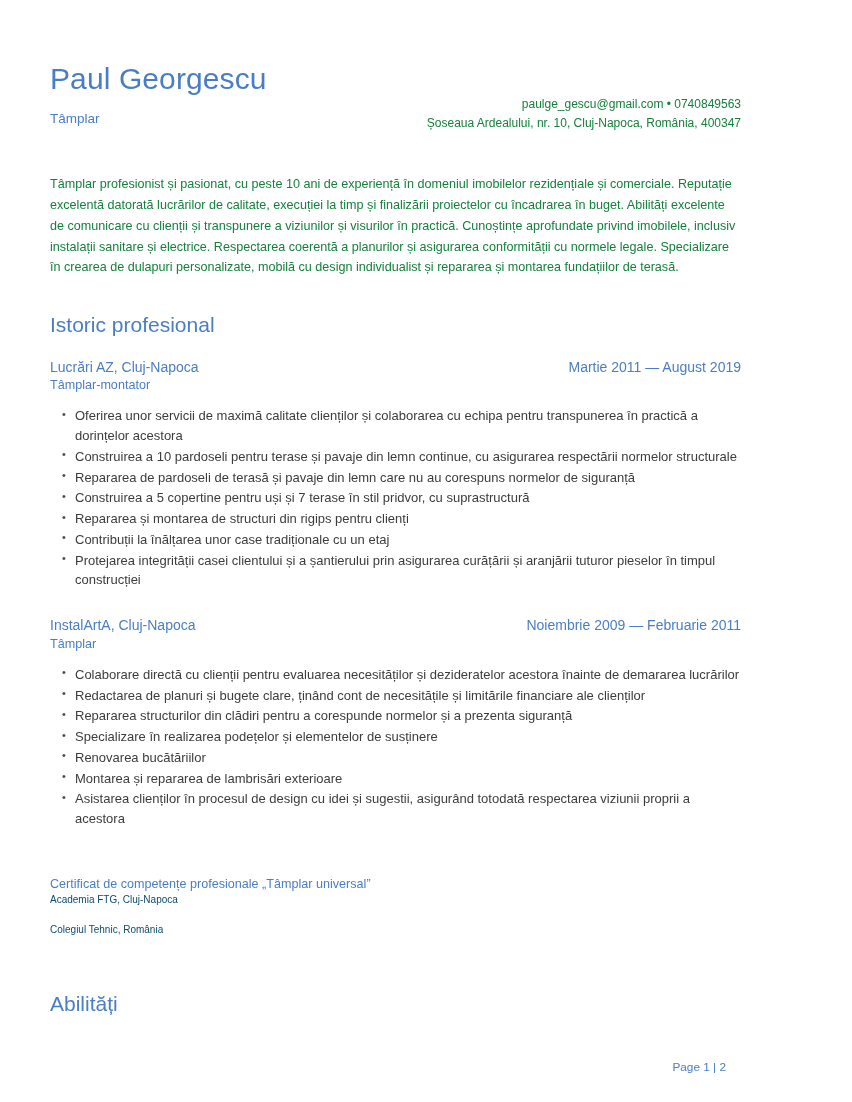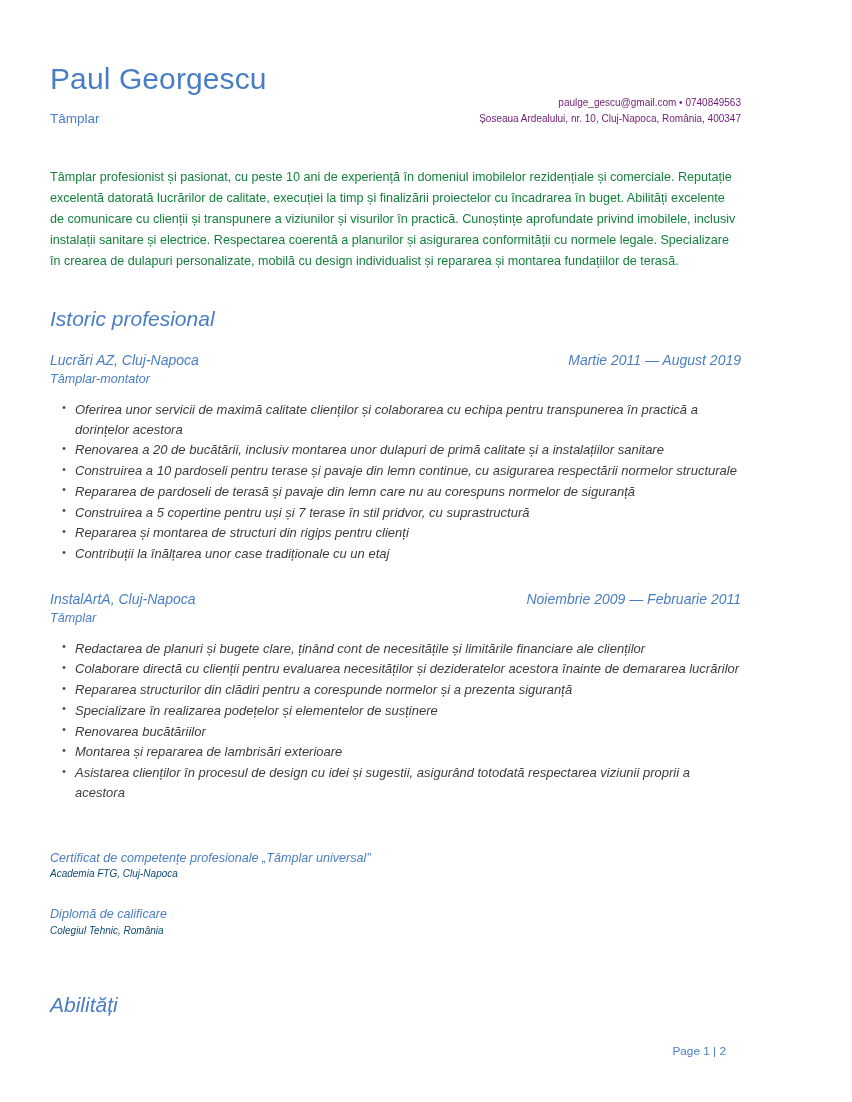--- a/index.html
+++ b/index.html
@@ -41,38 +41,38 @@
   .job-title {
     color: #4a7ec4;
     font-size: 13.5px;
     font-weight: 400;
     margin-top: 14px;
     line-height: 1.2;
   }
   .contact {
     flex: 0 0 auto;
     text-align: right;
-    color: #701a75;
-    font-size: 10px;
+    color: #15803d;
+    font-size: 12px;
     line-height: 1.62;
     padding-top: 33px;
   }
   .contact div { white-space: nowrap; }
 
   
   .summary {
     margin-top: 40px;
     font-size: 12.6px;
     line-height: 1.66;
     color: #15803d;
     text-align: left;
   }
 
   
-  .section { margin-top: 34px; font-style: italic; }
+  .section { margin-top: 34px; }
   .section-title {
     color: #4a7ec4;
     font-size: 21px;
     font-weight: 400;
     line-height: 1.2;
     margin: 0 0 20px 0;
   }
 
   
   .job { margin-bottom: 4px; }
@@ -130,21 +130,21 @@
   .edu-school {
     color: #0c4a6e;
     font-size: 10px;
     line-height: 1.45;
   }
 
   
   .footer {
     position: absolute;
     right: 50px;
-    bottom: 44px;
+    bottom: 28px;
     color: #4a7ec4;
     font-size: 11.8px;
   }
 
   .edu-section { margin-top: 46px; }
   .skills-section { margin-top: 54px; }
 </style>
 </head>
 <body>
 
@@ -167,56 +167,55 @@
     <h2 class="section-title">Istoric profesional</h2>
 
     <div class="job">
       <div class="job-head">
         <div class="job-employer">Lucrări AZ, Cluj-Napoca</div>
         <div class="job-dates">Martie 2011 — August 2019</div>
       </div>
       <div class="job-role">Tâmplar-montator</div>
       <ul class="bullets">
         <li>Oferirea unor servicii de maximă calitate clienților și colaborarea cu echipa pentru transpunerea în practică a dorințelor acestora</li>
-        <li>Renovarea a 20 de bucătării, inclusiv montarea unor dulapuri de primă calitate și a instalațiilor sanitare</li>
         <li>Construirea a 10 pardoseli pentru terase și pavaje din lemn continue, cu asigurarea respectării normelor structurale</li>
         <li>Repararea de pardoseli de terasă și pavaje din lemn care nu au corespuns normelor de siguranță</li>
         <li>Construirea a 5 copertine pentru uși și 7 terase în stil pridvor, cu suprastructură</li>
         <li>Repararea și montarea de structuri din rigips pentru clienți</li>
         <li>Contribuții la înălțarea unor case tradiționale cu un etaj</li>
+        <li>Protejarea integrității casei clientului și a șantierului prin asigurarea curățării și aranjării tuturor pieselor în timpul construcției</li>
       </ul>
     </div>
 
     <div class="job">
       <div class="job-head">
         <div class="job-employer">InstalArtA, Cluj-Napoca</div>
         <div class="job-dates">Noiembrie 2009 — Februarie 2011</div>
       </div>
       <div class="job-role">Tâmplar</div>
       <ul class="bullets">
+        <li>Colaborare directă cu clienții pentru evaluarea necesităților și dezideratelor acestora înainte de demararea lucrărilor</li>
         <li>Redactarea de planuri și bugete clare, ținând cont de necesitățile și limitările financiare ale clienților</li>
-        <li>Colaborare directă cu clienții pentru evaluarea necesităților și dezideratelor acestora înainte de demararea lucrărilor</li>
         <li>Repararea structurilor din clădiri pentru a corespunde normelor și a prezenta siguranță</li>
         <li>Specializare în realizarea podețelor și elementelor de susținere</li>
         <li>Renovarea bucătăriilor</li>
         <li>Montarea și repararea de lambrisări exterioare</li>
         <li>Asistarea clienților în procesul de design cu idei și sugestii, asigurând totodată respectarea viziunii proprii a acestora</li>
       </ul>
     </div>
   </div>
 
   <div class="section edu-section">
 
     <div class="edu-entry">
       <div class="edu-degree">Certificat de competențe profesionale „Tâmplar universal”</div>
       <div class="edu-school">Academia FTG, Cluj-Napoca</div>
     </div>
 
     <div class="edu-entry">
-      <div class="edu-degree">Diplomă de calificare</div>
       <div class="edu-school">Colegiul Tehnic, România</div>
     </div>
   </div>
 
   <div class="section skills-section">
     <h2 class="section-title">Abilități</h2>
   </div>
 
   <div class="footer">Page 1 | 2</div>
 

